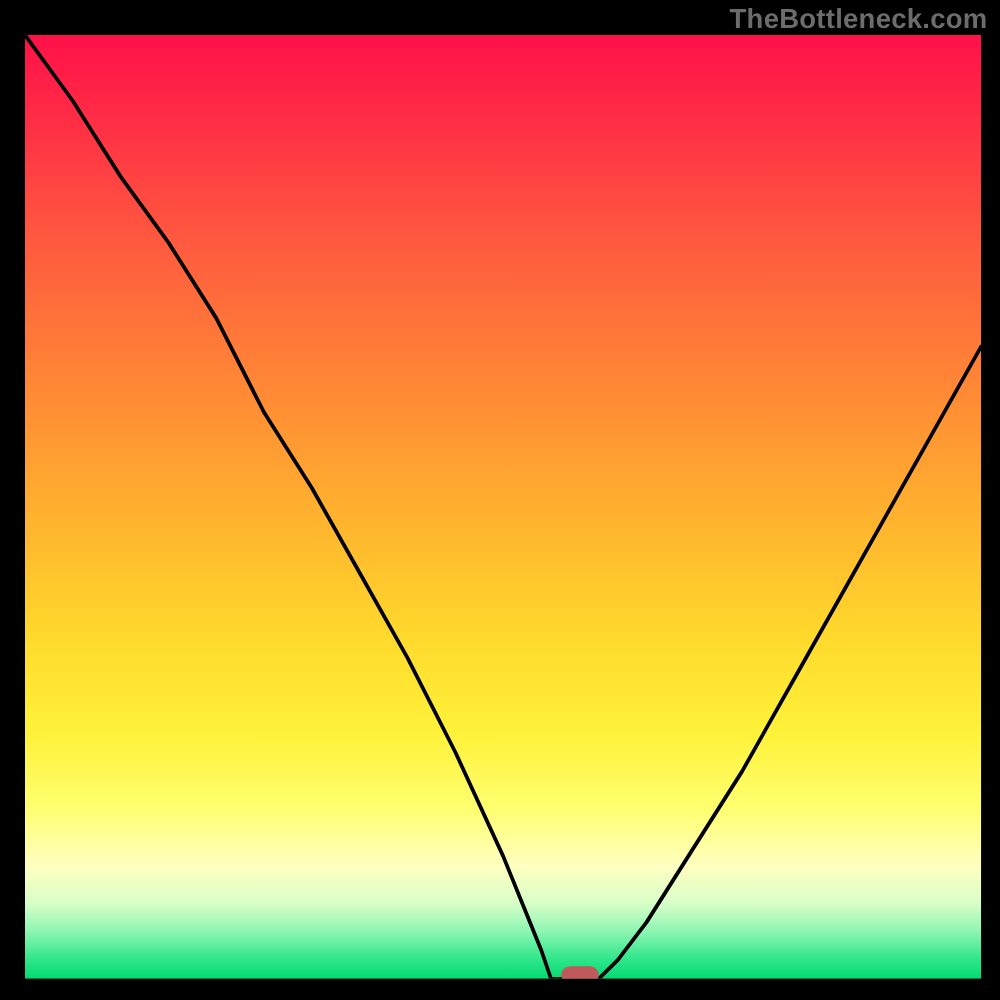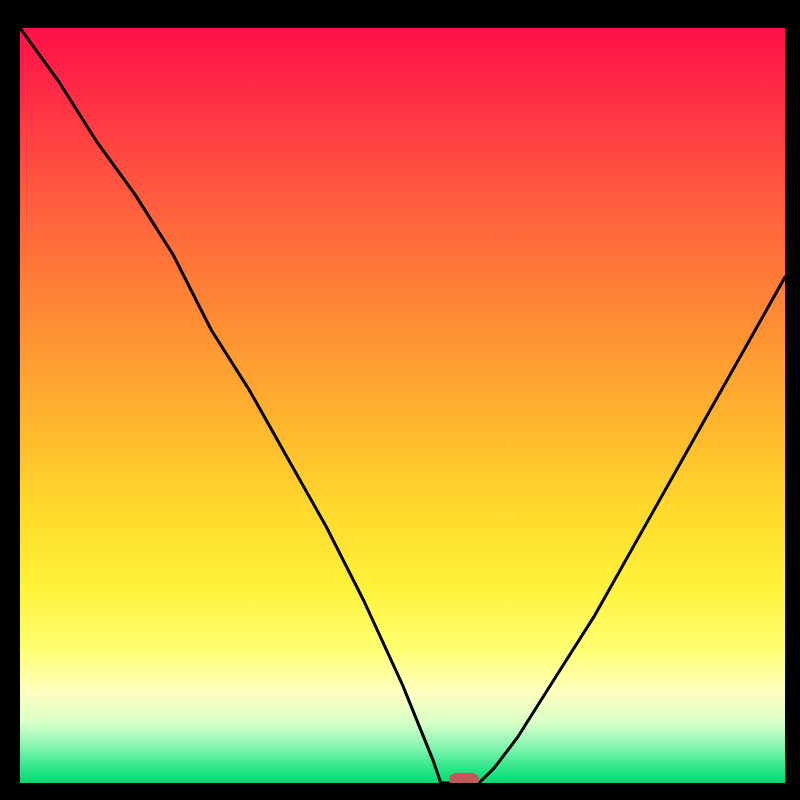--- a/index.html
+++ b/index.html
@@ -61,20 +61,21 @@
     width: 30px;
     height: 14px;
     border-radius: 7px;
     background: #c05a5a;
   }
 </style>
 </head>
 <body>
 
 <div class="frame">
+  <div class="watermark">TheBottleneck.com</div>
 
   <div class="plot-area">
     <div class="gradient-bg"></div>
 
     <svg class="curve" viewBox="0 0 765 755" preserveAspectRatio="none">
       <path id="curve-path" fill="none" stroke="#000" stroke-width="3" stroke-linecap="round" stroke-linejoin="round" d="M0.0 0.0 L38.3 52.8 L76.5 113.3 L114.8 166.1 L153.0 226.5 L191.3 302.0 L229.5 362.4 L267.8 430.4 L306.0 498.3 L344.3 573.8 L382.5 656.9 L397.8 694.6 L413.1 732.4 L420.8 755.0 L443.7 755.0 L459.0 755.0 L474.3 739.9 L497.3 709.7 L535.5 649.3 L573.8 588.9 L612.0 521.0 L650.3 453.0 L688.5 385.1 L726.8 317.1 L765.0 249.1"></path>
     </svg>
 
     <div class="marker" id="marker" style="left: 428.7px; top: 745px;"></div>
   </div>

